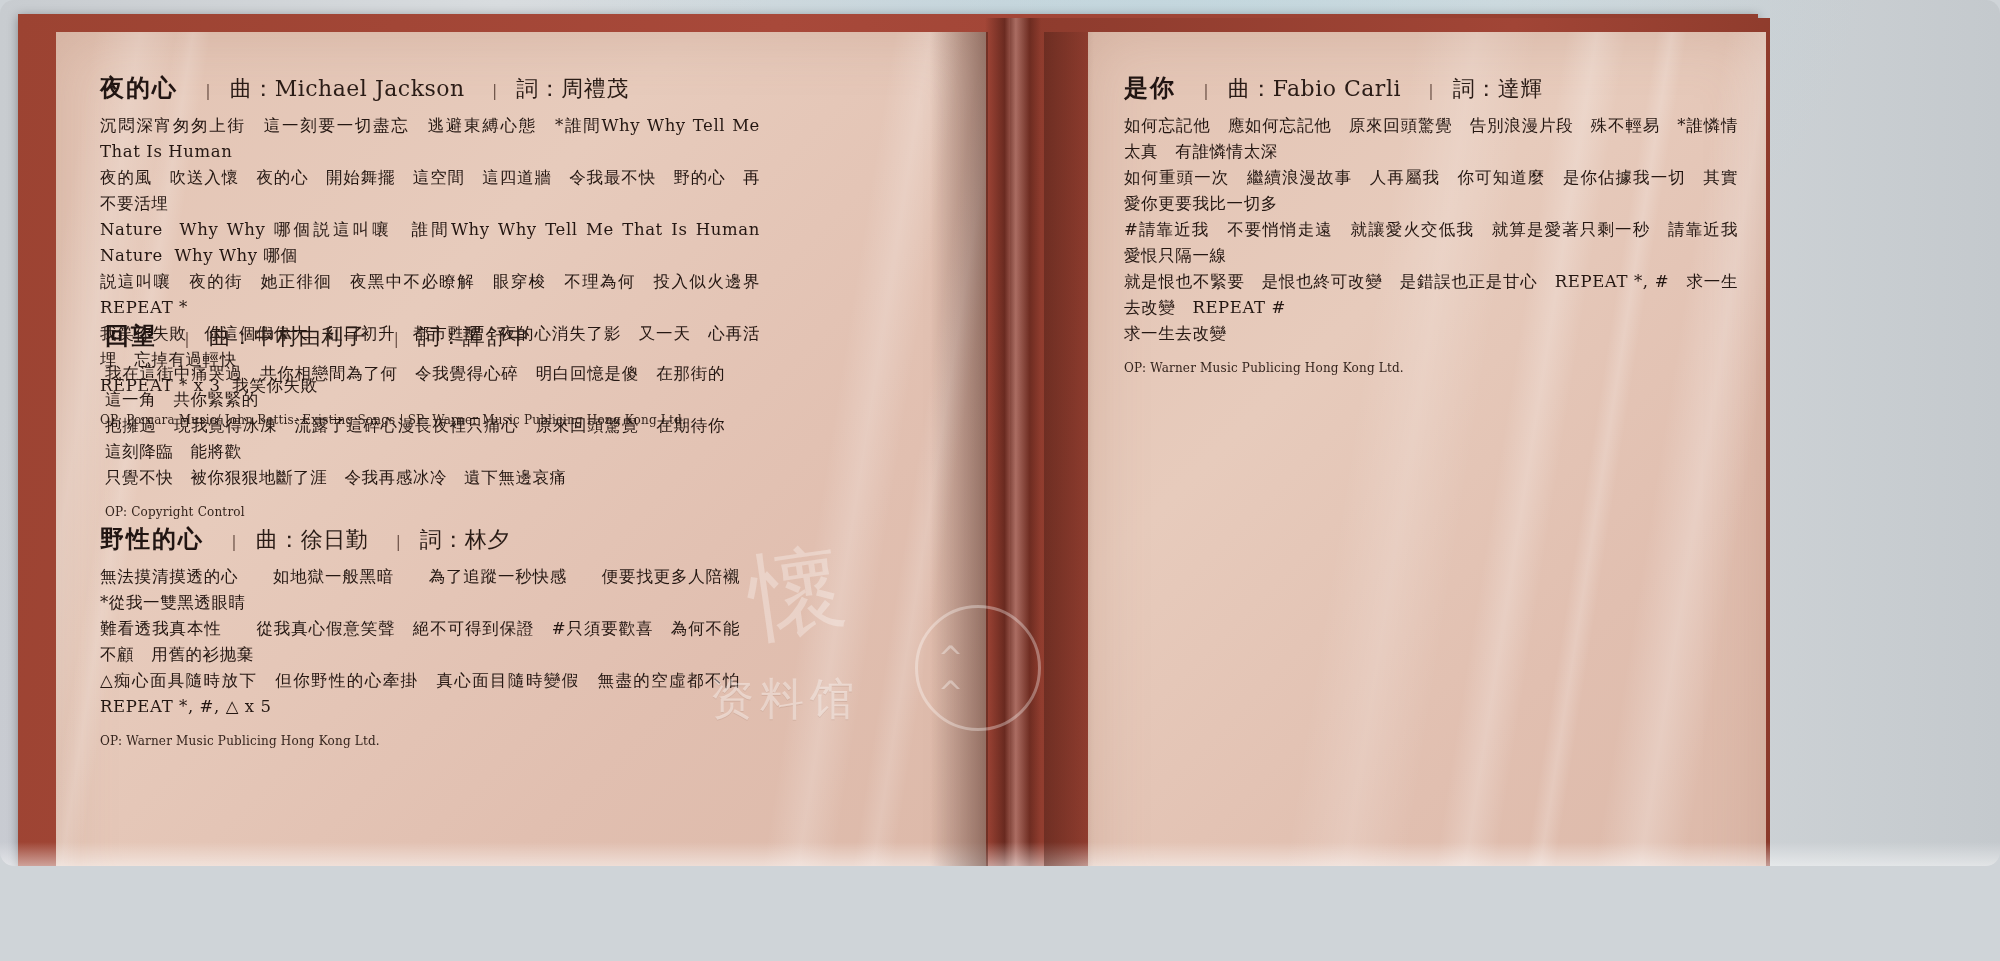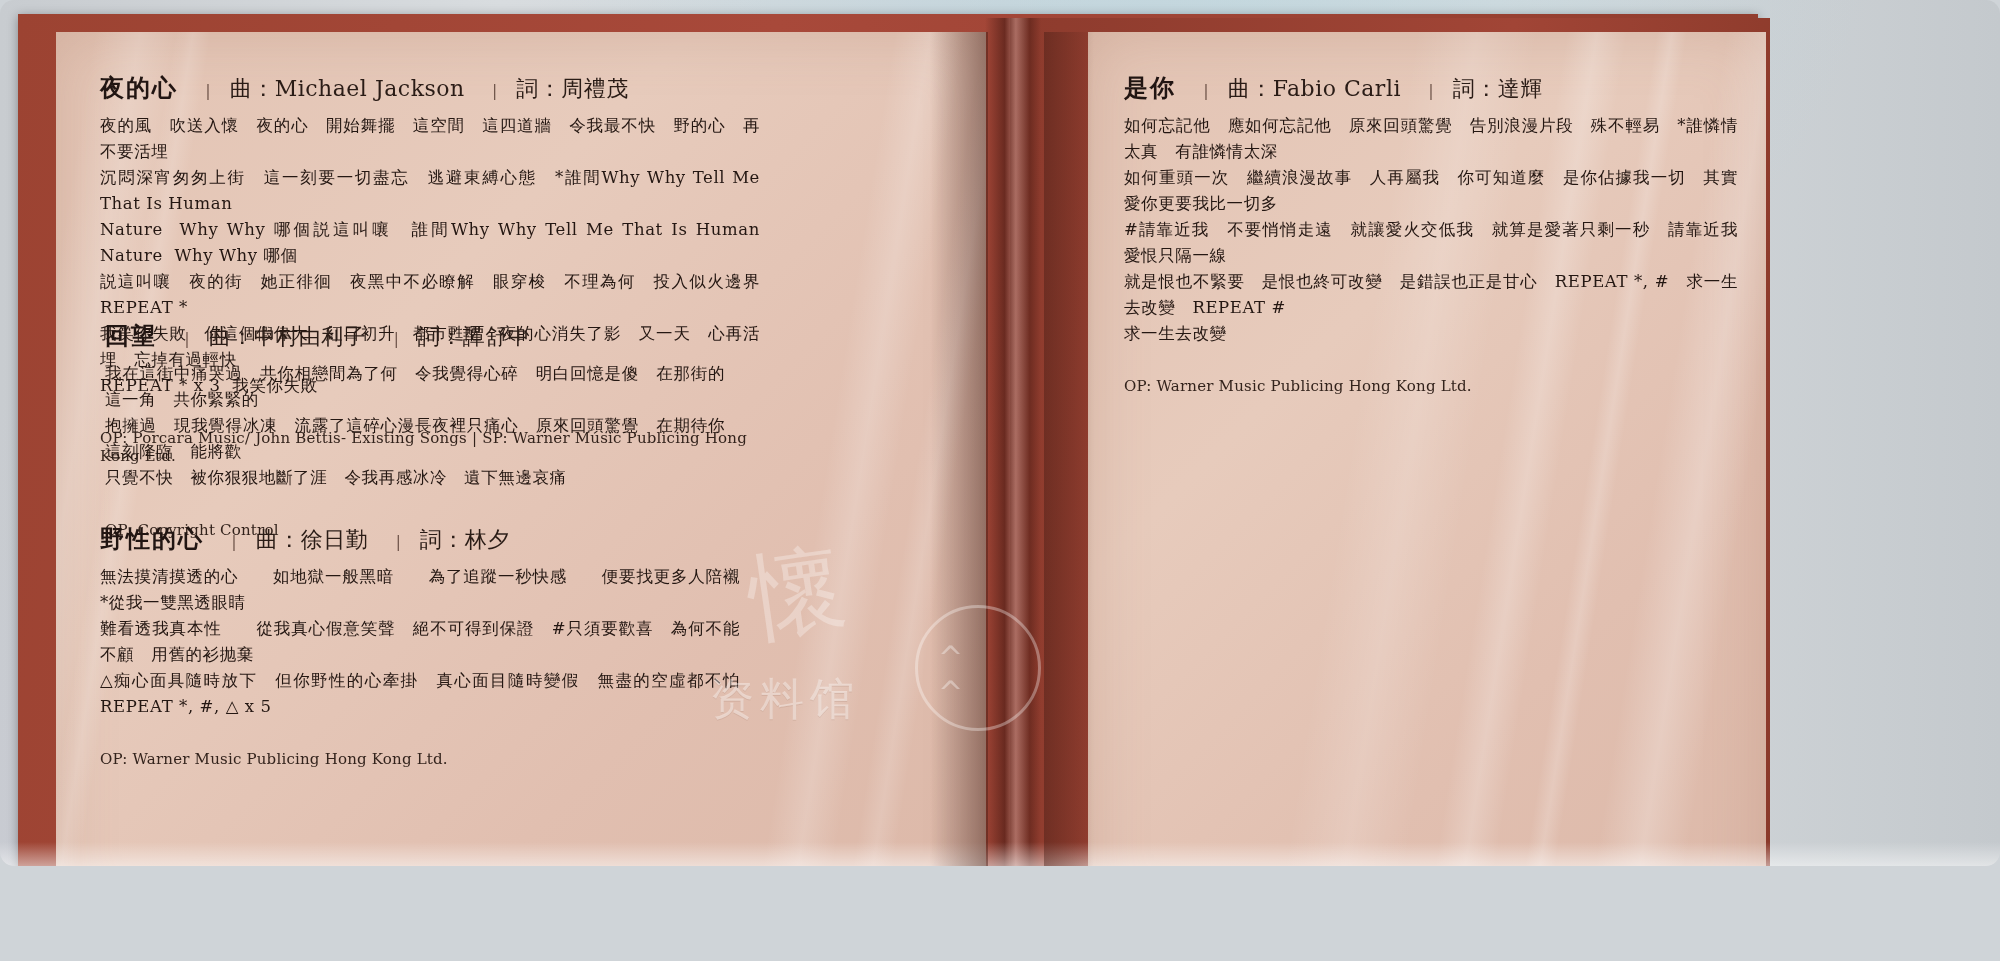--- a/index.html
+++ b/index.html
@@ -129,23 +129,23 @@
     font-family: "DejaVu Serif", serif;
     font-size: 16.5px;
     line-height: 26px;
     color: #241712;
     letter-spacing: 0.6px;
     text-align: justify;
   }
   .lyrics div { white-space: pre-wrap; }
 
   .rights {
-    margin-top: 30px;
+    margin-top: 14px;
     font-family: "DejaVu Serif", serif;
-    font-size: 15px;
+    font-size: 12px;
     color: #33231c;
     letter-spacing: 0.2px;
   }
 
   
   .watermark {
     position: absolute;
     left: 700px;
     top: 520px;
     width: 390px;
@@ -232,22 +232,22 @@
 
       <div class="song" style="left:44px; top:40px; width:660px;">
         <div class="song-head">
           <span class="song-title">夜的心</span>
           <span class="credit-sep">｜</span>
           <span class="credit">曲：Michael Jackson</span>
           <span class="credit-sep">｜</span>
           <span class="credit">詞：周禮茂</span>
         </div>
         <div class="lyrics">
+          <div>沉悶深宵匆匆上街　這一刻要一切盡忘　逃避東縛心態　*誰間Why Why Tell Me That Is Human</div>
           <div>夜的風　吹送入懷　夜的心　開始舞擺　這空間　這四道牆　令我最不快　野的心　再不要活埋</div>
-          <div>沉悶深宵匆匆上街　這一刻要一切盡忘　逃避東縛心態　*誰間Why Why Tell Me That Is Human</div>
           <div>Nature  Why Why 哪個説這叫嚷　誰間Why Why Tell Me That Is Human Nature  Why Why 哪個</div>
           <div>説這叫嚷　夜的街　她正徘徊　夜黑中不必瞭解　眼穿梭　不理為何　投入似火邊界　REPEAT *</div>
           <div>我笑你失敗　你這個假偉大　紅日初升　都市甦醒　夜的心消失了影　又一天　心再活埋　忘掉有過輕快</div>
           <div>REPEAT * x 3  我笑你失敗</div>
         </div>
         <div class="rights">OP: Porcara Music/ John Bettis- Existing Songs | SP: Warner Music Publicing Hong Kong Ltd.</div>
       </div>
 
       <div class="song" style="left:49px; top:288px; width:620px;">
         <div class="song-head">

